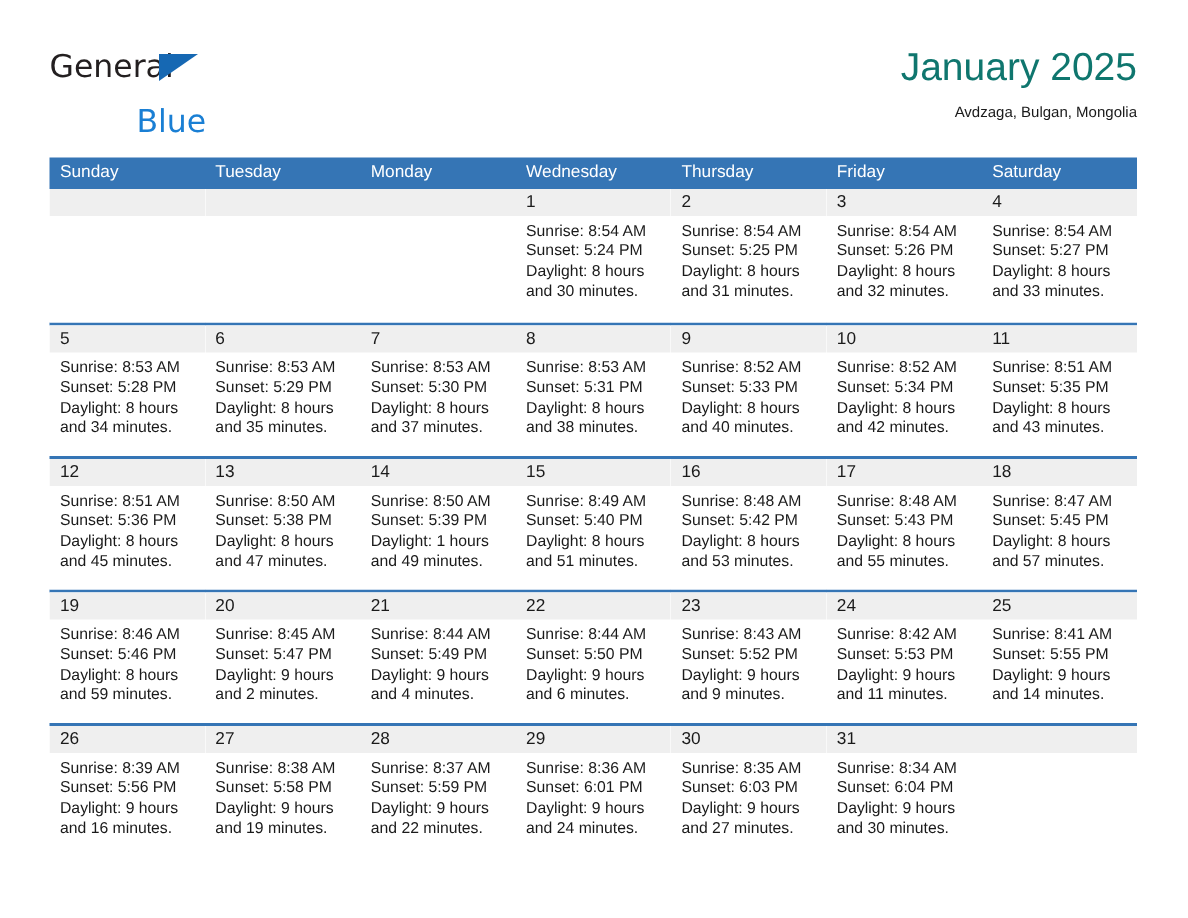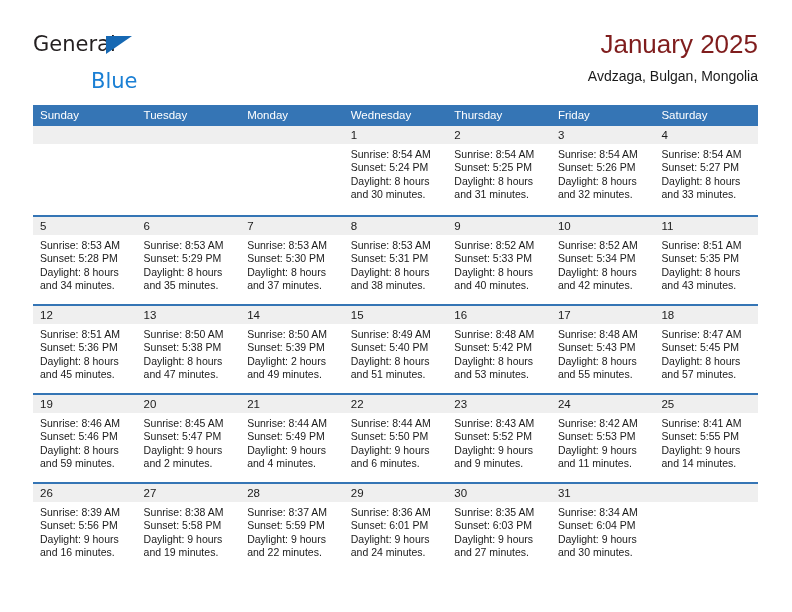--- a/index.html
+++ b/index.html
@@ -70,47 +70,46 @@
   }
 
   .title-block {
     position: absolute;
     right: 0;
     top: 0;
     text-align: right;
   }
   .cal-title {
     font-size: 26px;
-    color: #7f1d1d;
+    color: #0f766e;
     font-weight: 400;
     line-height: 32px;
     white-space: nowrap;
   }
   .cal-subtitle {
     margin-top: 8px;
-    font-size: 14px;
+    font-size: 10px;
     color: #1a1a1a;
     font-weight: 400;
     line-height: 16px;
     white-space: nowrap;
   }
 
   
   .calendar {
     position: absolute;
     left: 33px;
     top: 105px;
     width: 725px;
   }
 
   .weekday-header {
     display: flex;
     background: #3575b5;
     height: 21px;
-    justify-content: center;
   }
   .weekday-header .wd {
     flex: 1 1 0;
     color: #ffffff;
     font-size: 11.5px;
     line-height: 21px;
     padding-left: 7px;
     box-sizing: border-box;
     white-space: nowrap;
     overflow: hidden;
@@ -307,21 +306,21 @@
               <div>Sunrise: 8:50 AM</div>
               <div>Sunset: 5:38 PM</div>
               <div class="wrap">Daylight: 8 hours and 47 minutes.</div>
             </div>
           </div>
           <div class="day-cell">
             <div class="day-num-band">14</div>
             <div class="day-body">
               <div>Sunrise: 8:50 AM</div>
               <div>Sunset: 5:39 PM</div>
-              <div class="wrap">Daylight: 2 hours and 49 minutes.</div>
+              <div class="wrap">Daylight: 1 hours and 49 minutes.</div>
             </div>
           </div>
           <div class="day-cell">
             <div class="day-num-band">15</div>
             <div class="day-body">
               <div>Sunrise: 8:49 AM</div>
               <div>Sunset: 5:40 PM</div>
               <div class="wrap">Daylight: 8 hours and 51 minutes.</div>
             </div>
           </div>

